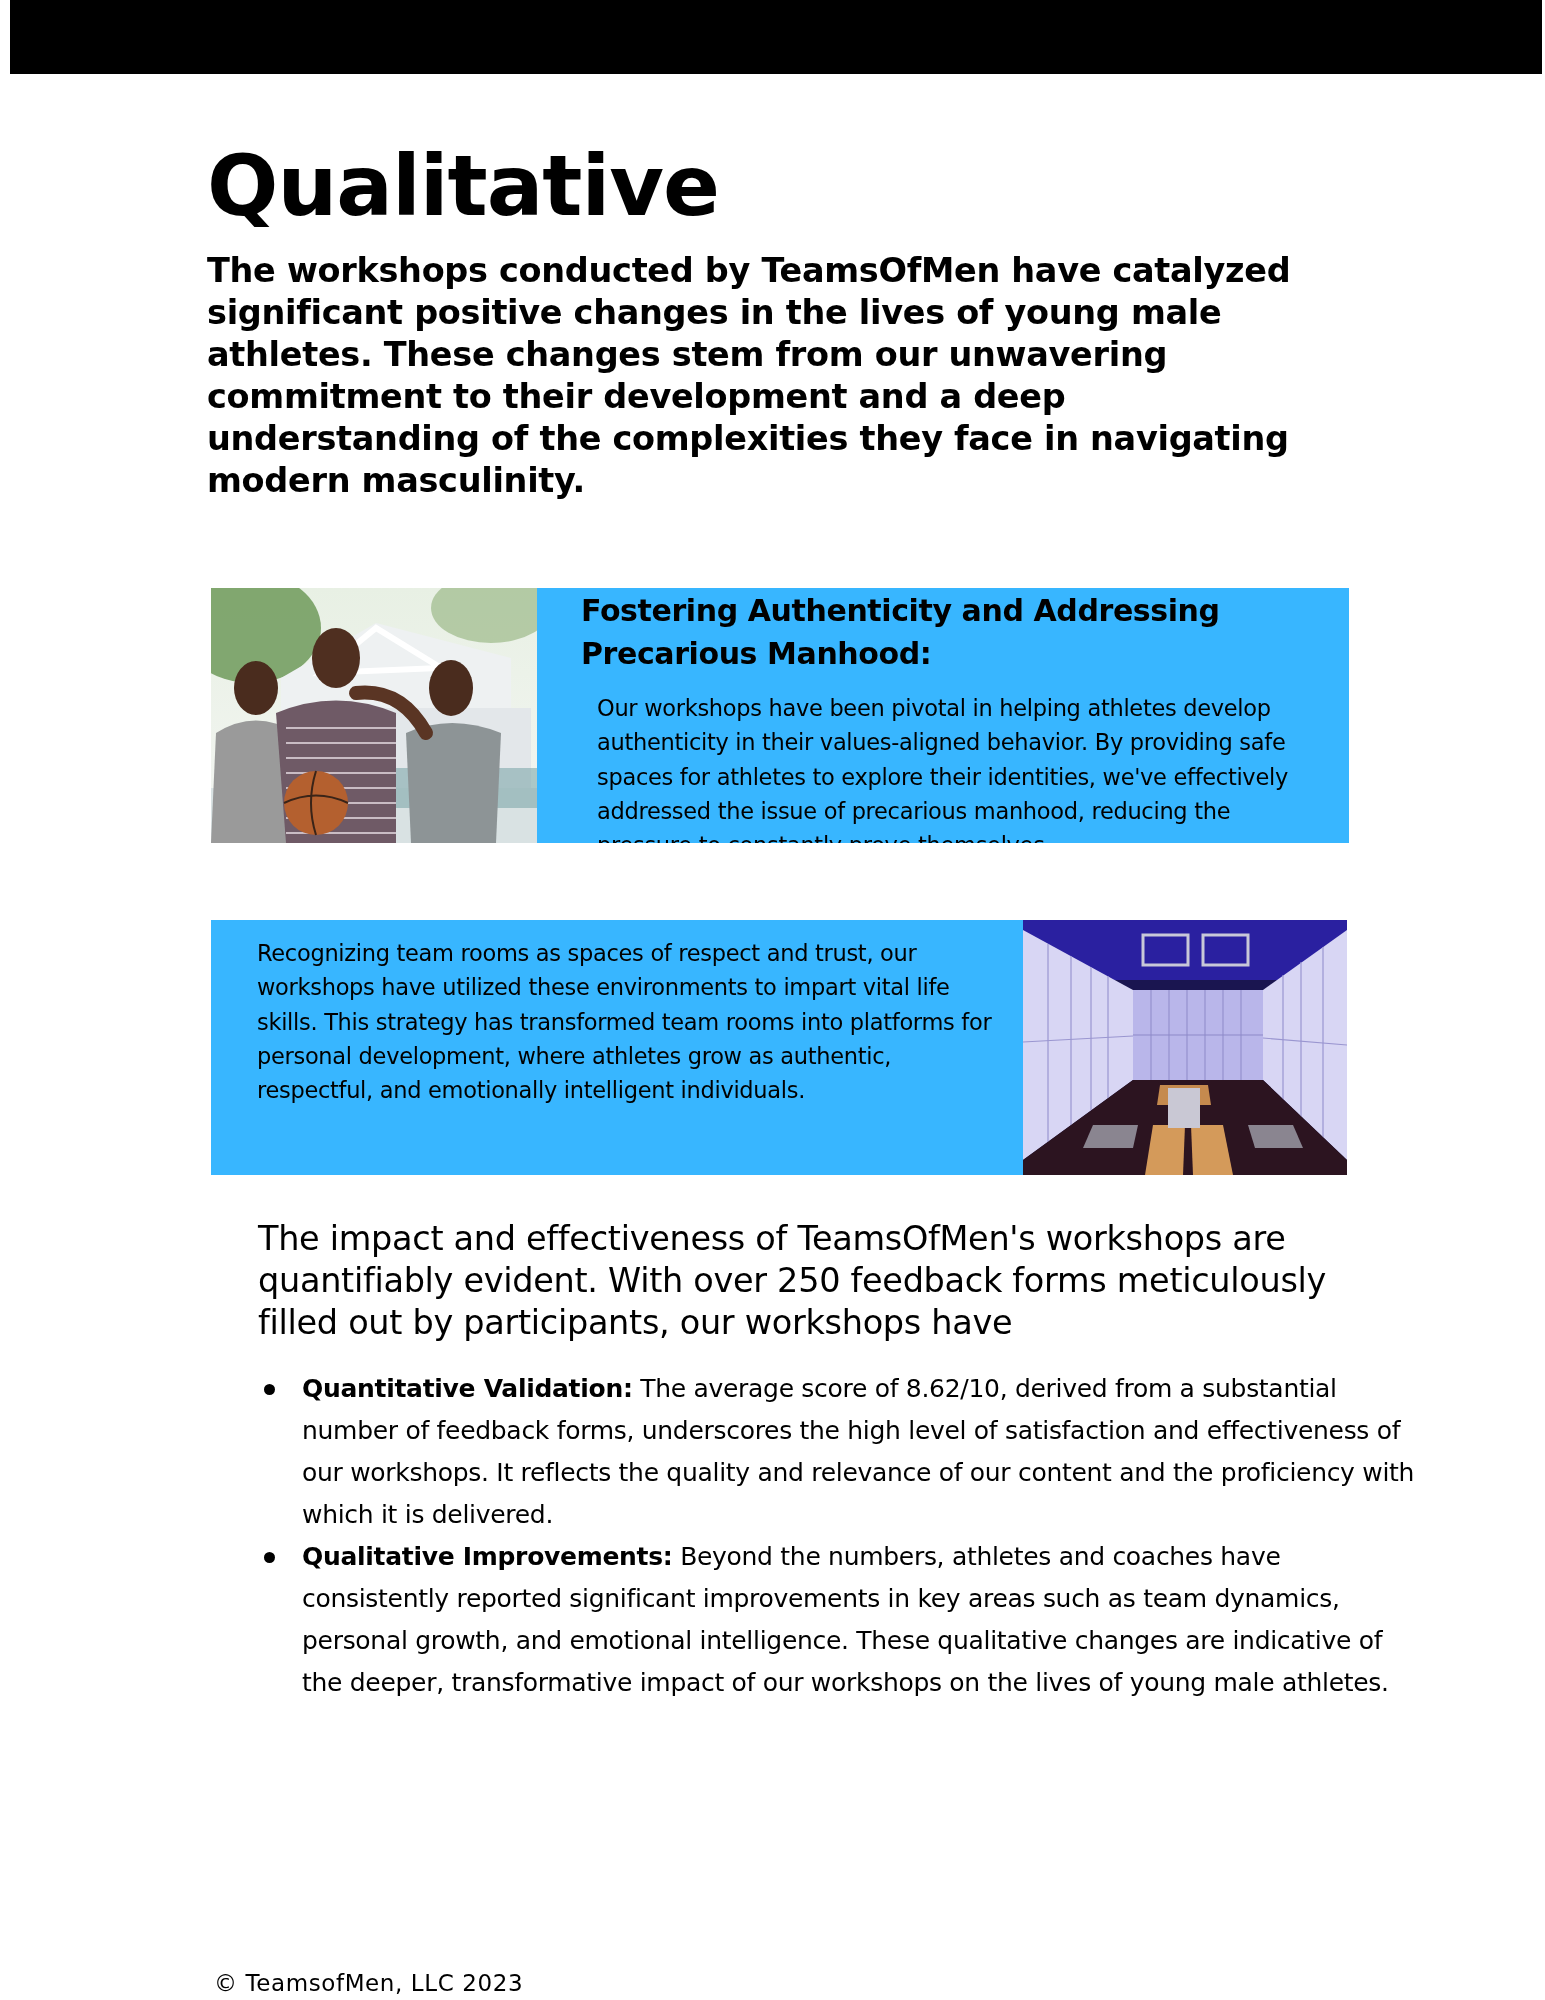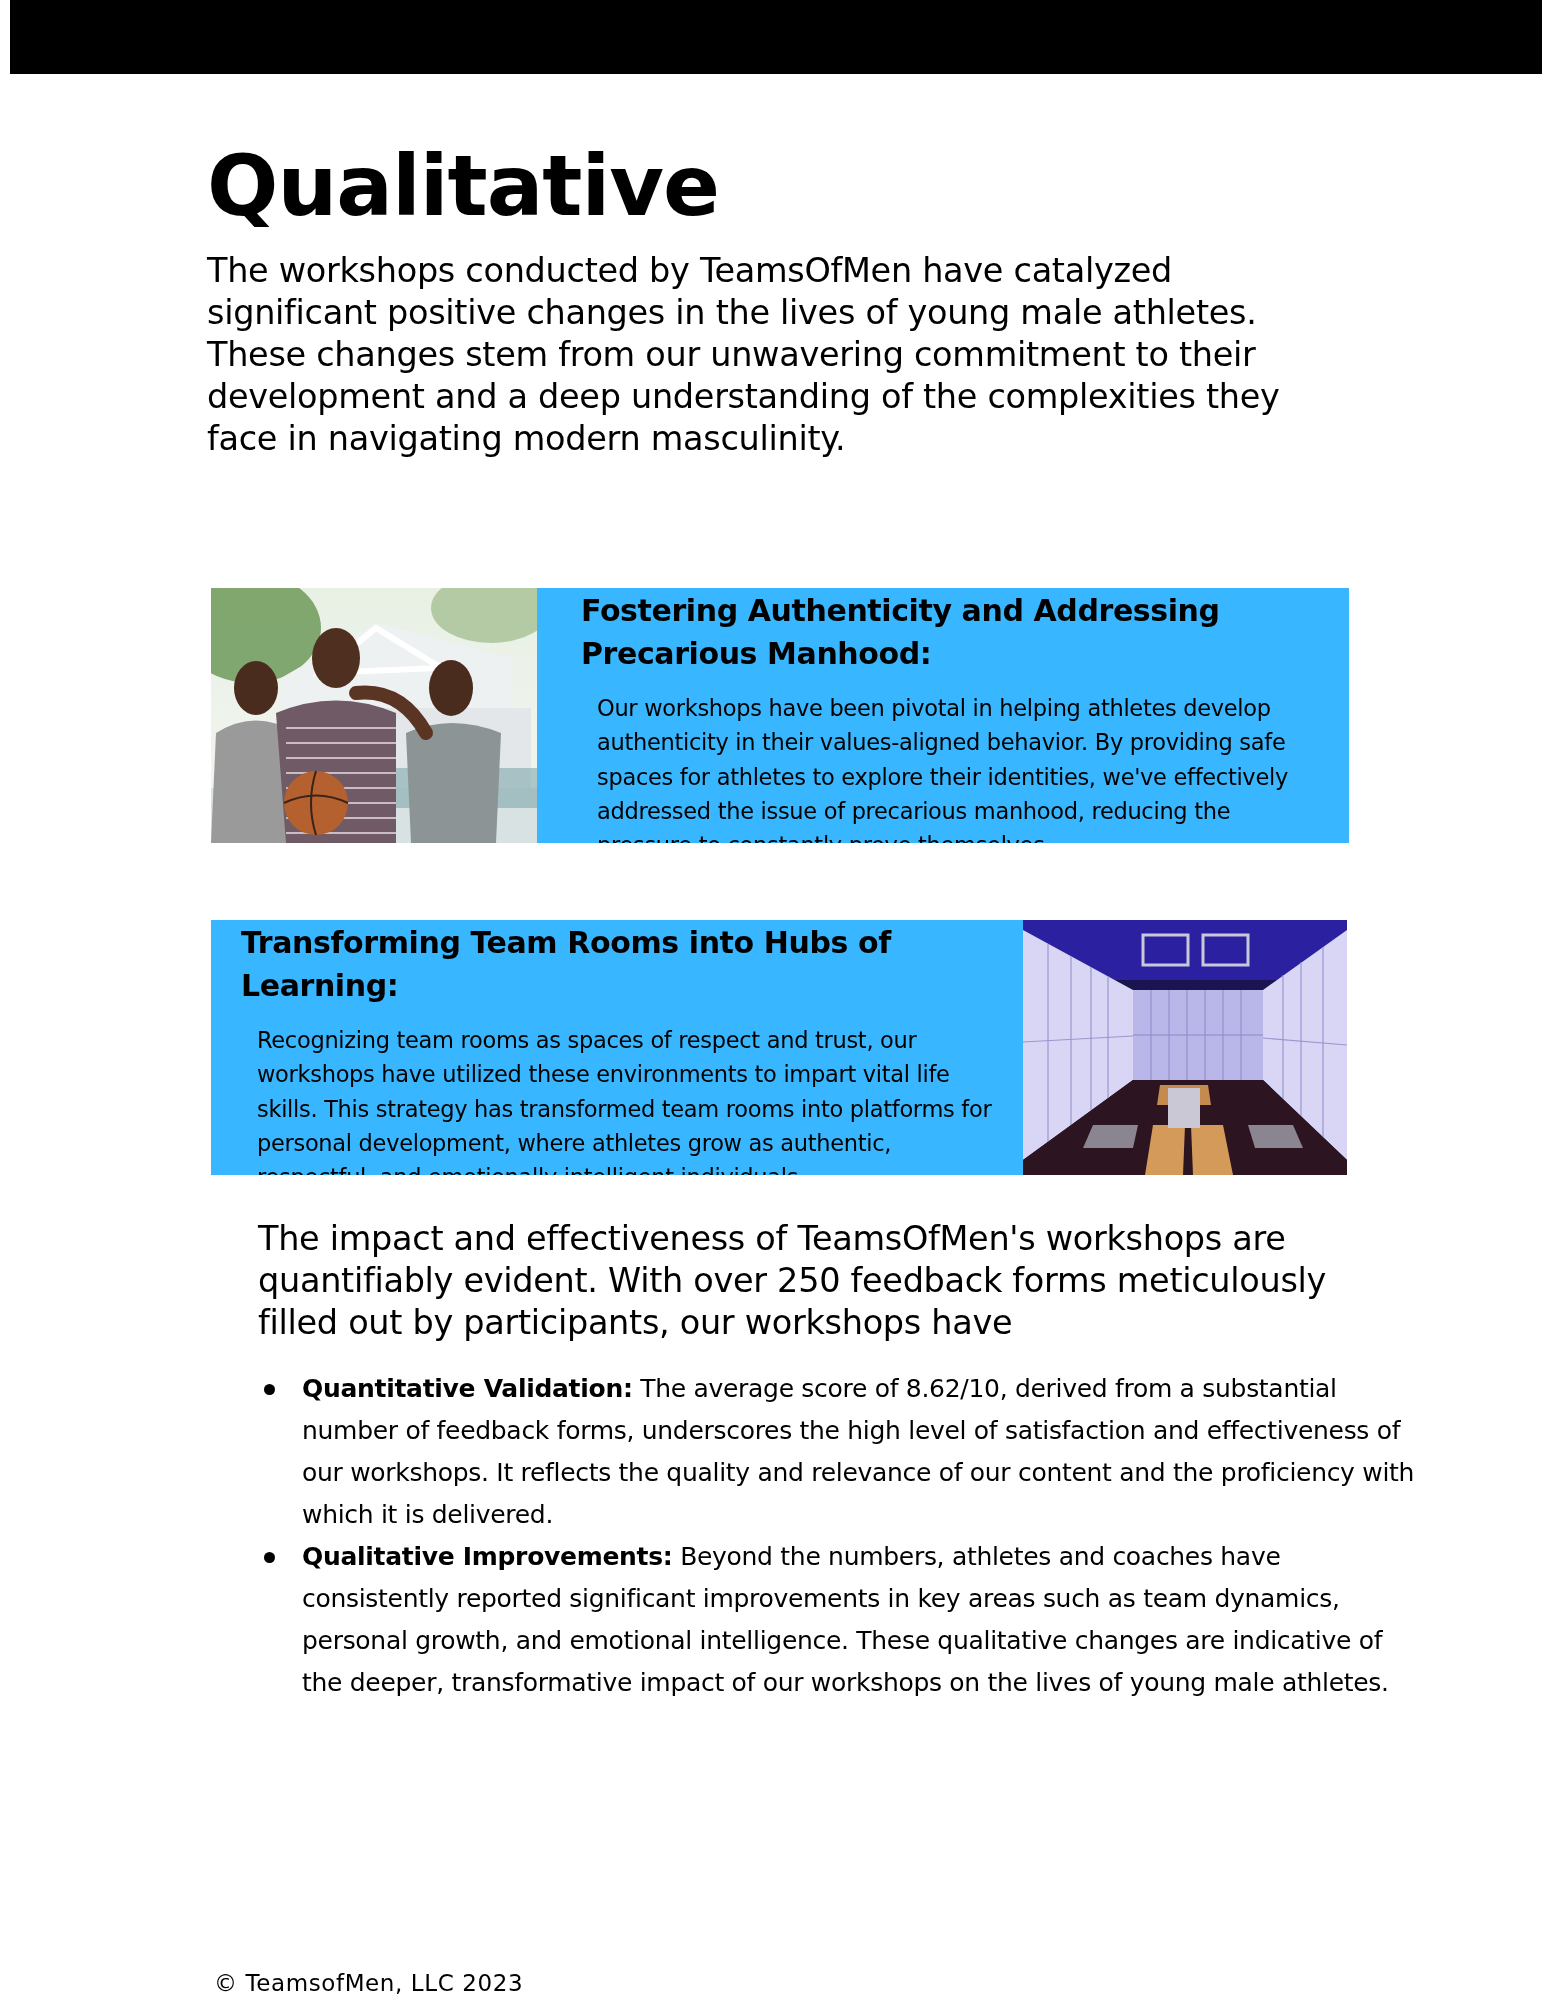--- a/index.html
+++ b/index.html
@@ -2,21 +2,21 @@
 <html><head>
 <meta charset="utf-8">
 <style>
   html, body { margin:0; padding:0; background:#ffffff; }
   body { width:1545px; height:2000px; position:relative; overflow:hidden;
          font-family:"DejaVu Sans", sans-serif; color:#000; }
   .topbar { position:absolute; left:10px; top:0; width:1532px; height:74px; background:#000; }
   .title { position:absolute; left:207px; top:140px; margin:0; font-size:84px; font-weight:bold;
            letter-spacing:-1px; line-height:1.1; }
   .intro { position:absolute; left:207px; top:250px; width:1130px; margin:0; font-size:33.5px;
-           line-height:42px; font-weight:normal; letter-spacing:-0.3px; }
+           line-height:42px; font-weight:bold; letter-spacing:-0.3px; }
   .card { position:absolute; left:211px; width:1138px; height:255px; display:flex; }
   .card1 { top:588px; }
   .card2 { top:920px; }
   .card-photo { width:326px; height:100%; flex:none; position:relative; overflow:hidden; }
   .card-body { flex:1; background:#38b6ff; box-sizing:border-box; padding:0 10px 0 44px; overflow:hidden; }
   .card2 .card-body { padding-left:30px; }
   .card-heading { margin:0; font-size:30px; font-weight:bold; line-height:43px; letter-spacing:-0.4px; padding-top:1px; }
   .card-text { margin:16px; font-size:22.5px; line-height:34.3px; letter-spacing:-0.3px; }
   .impact { position:absolute; left:242px; top:1202px; width:1110px; margin:16px; font-size:33.5px;
             line-height:42px; letter-spacing:-0.3px; }
@@ -82,21 +82,20 @@
     </svg>
   </div>
   <div class="card-body" style="background: rgb(56, 182, 255);">
     <h2 class="card-heading">Fostering Authenticity and Addressing Precarious Manhood:</h2>
     <p class="card-text">Our workshops have been pivotal in helping athletes develop authenticity in their values-aligned behavior. By providing safe spaces for athletes to explore their identities, we've effectively addressed the issue of precarious manhood, reducing the pressure to constantly prove themselves.</p>
   </div>
 </div>
 
 <div class="card card2">
   <div class="card-body" style="background: rgb(56, 182, 255);">
-    <h2 class="card-heading">Transforming Team Rooms into Hubs of Learning:</h2>
     <p class="card-text">Recognizing team rooms as spaces of respect and trust, our workshops have utilized these environments to impart vital life skills. This strategy has transformed team rooms into platforms for personal development, where athletes grow as authentic, respectful, and emotionally intelligent individuals.</p>
   </div>
   <div class="card-photo" aria-label="locker room with white lockers and wooden benches">
     <svg width="324" height="255" viewBox="0 0 324 255">
       <rect width="324" height="255" fill="#1a1550"></rect>
 
       <rect x="0" y="0" width="324" height="60" fill="#2a20a0"></rect>
 
       <rect x="110" y="70" width="130" height="90" fill="#b9b6ea"></rect>
       <g stroke="#8d89c8" stroke-width="1">

